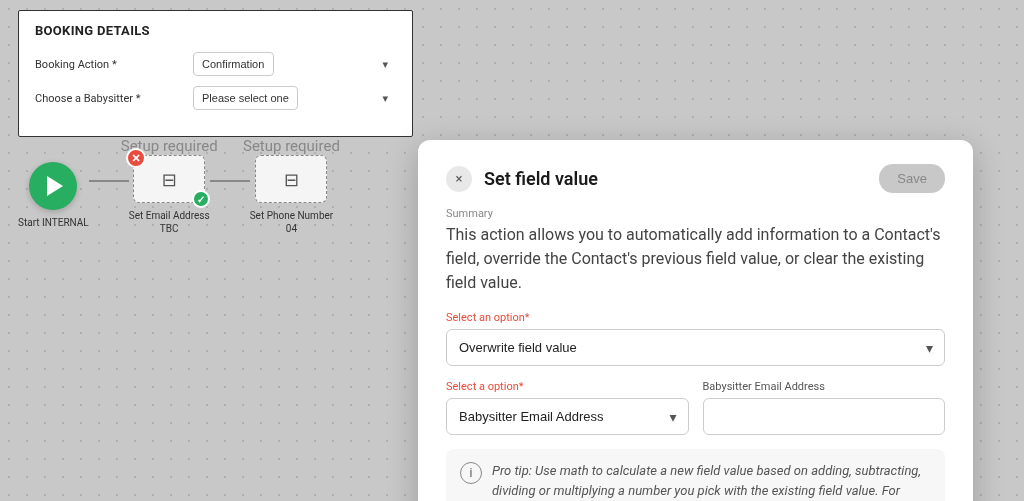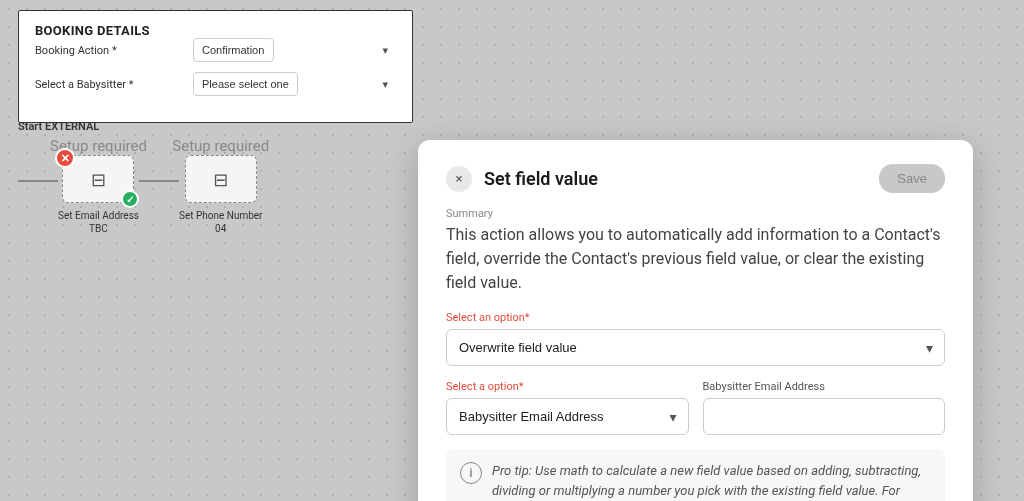--- a/index.html
+++ b/index.html
@@ -23,20 +23,21 @@
       background: #ffffff;
       border: 1.5px solid #333;
       border-radius: 2px;
       padding: 12px 16px 16px;
       z-index: 10;
     }
     .booking-panel-title {
       font-size: 13px;
       font-weight: 700;
       color: #222;
+      margin-bottom: 14px;
       letter-spacing: 0.3px;
     }
     .booking-row {
       display: flex;
       align-items: center;
       margin-bottom: 10px;
     }
     .booking-label {
       font-size: 11px;
       color: #333;
@@ -358,33 +359,39 @@
   <div class="booking-panel-title">BOOKING DETAILS</div>
   <div class="booking-row">
     <div class="booking-label">Booking Action *</div>
     <div class="select-wrapper">
       <select class="booking-select">
         <option value="Confirmation">Confirmation</option>
       </select>
     </div>
   </div>
   <div class="booking-row">
-    <div class="booking-label">Select a Babysitter *</div>
+    <div class="booking-label">Choose a Babysitter *</div>
     <div class="select-wrapper">
       <select class="booking-select">
         <option value="Please select one">Please select one</option>
       </select>
     </div>
   </div>
 </div>
 
 <div class="start-external-label">Start EXTERNAL</div>
 
 <div class="flow-area">
 
+  <div class="flow-node">
+    <div class="node-circle-green">
+      <div class="play-icon"></div>
+    </div>
+    <div class="node-label">Start INTERNAL</div>
+  </div>
 
   <div class="flow-connector"></div>
 
   <div class="flow-node">
     <span class="setup-required">Setup required</span>
     <div class="node-rect">
       <div class="node-badge-red">✕</div>
       <span class="node-rect-icon">⊟</span>
       <div class="node-badge-green">✓</div>
     </div>

